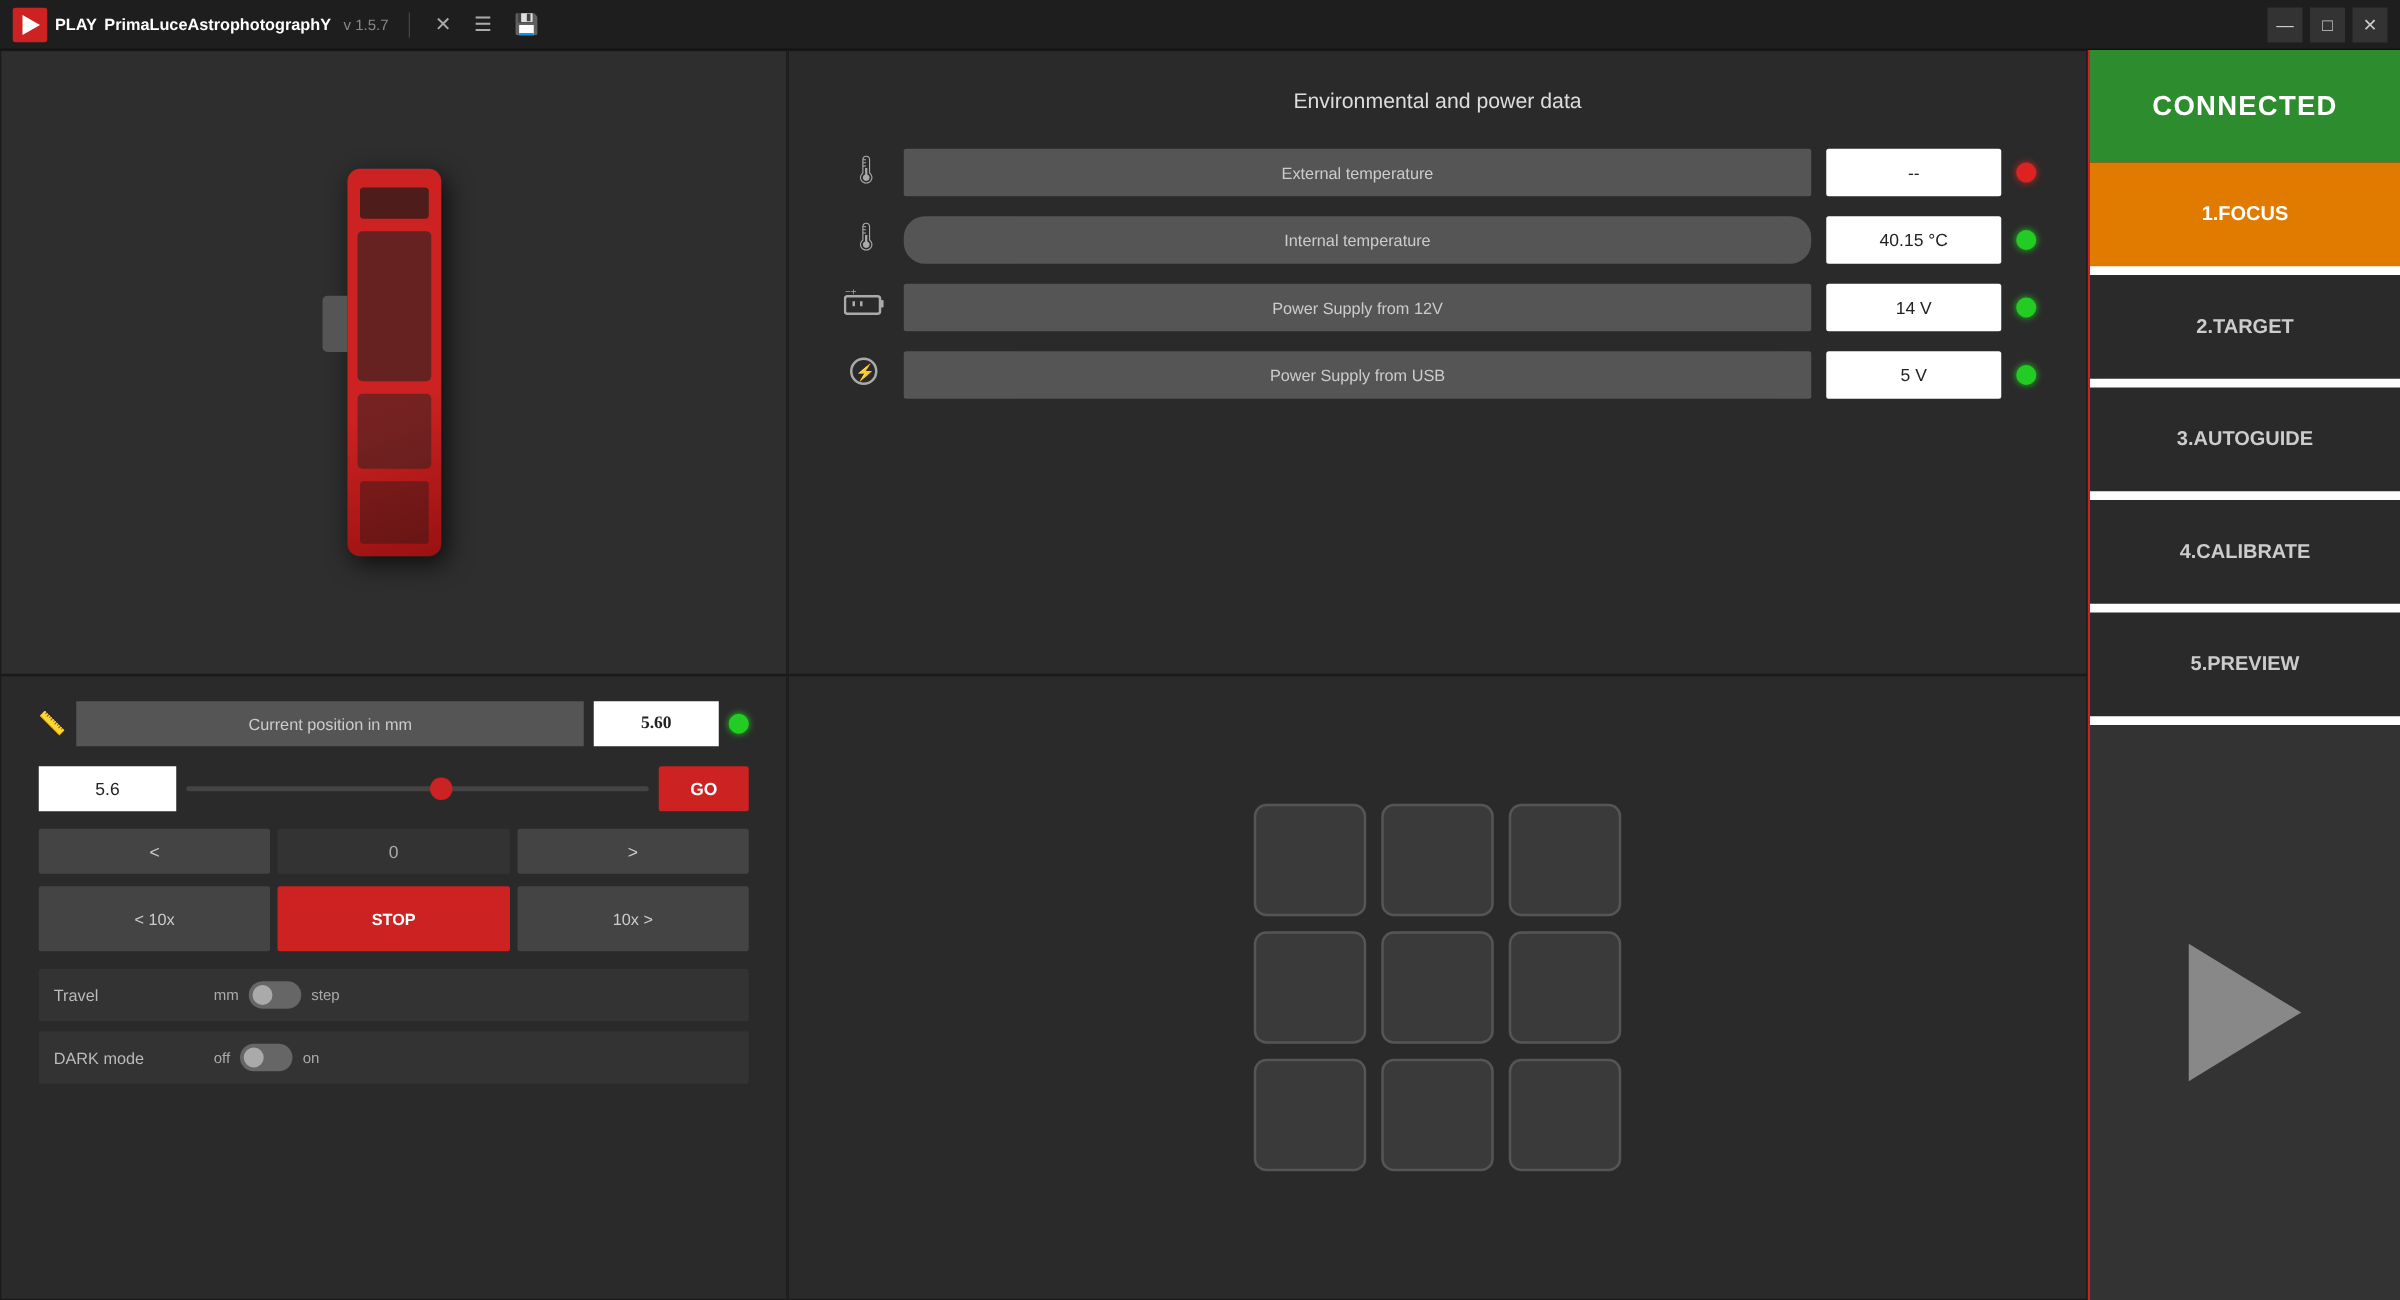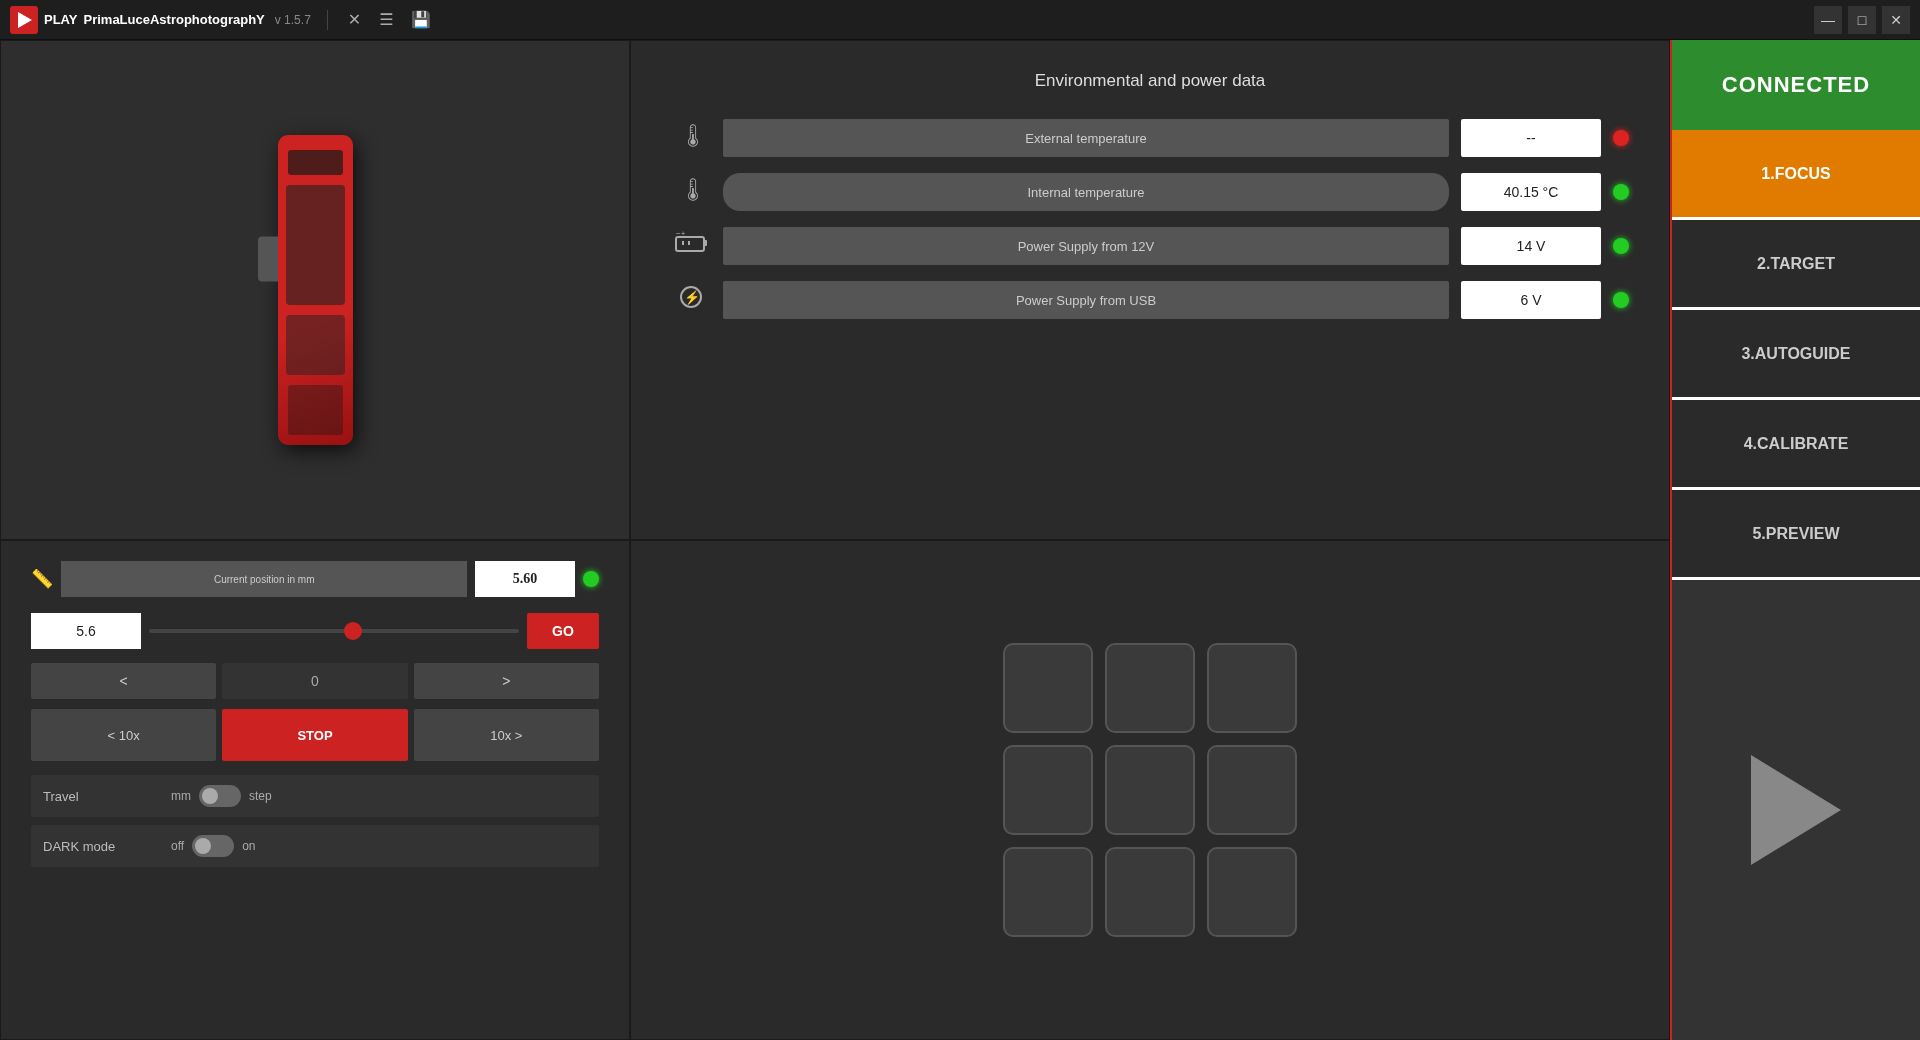--- a/index.html
+++ b/index.html
@@ -153,21 +153,21 @@
       color: #aaa;
     }
     .position-label {
       flex: 1;
       background: #555;
       color: #ccc;
       height: 36px;
       display: flex;
       align-items: center;
       justify-content: center;
-      font-size: 10px;
+      font-size: 13px;
     }
     .position-value {
       width: 100px;
       background: #fff;
       color: #222;
       height: 36px;
       display: flex;
       align-items: center;
       justify-content: center;
       font-size: 14px;
@@ -361,21 +361,21 @@
 
     .sidebar-item {
       height: 90px;
       display: flex;
       align-items: center;
       justify-content: center;
       font-size: 16px;
       font-weight: 600;
       color: #ccc;
       cursor: pointer;
-      border-bottom: 3px solid #ffffff;
+      border-bottom: 7px solid #ffffff;
       flex-shrink: 0;
     }
     .sidebar-item.active {
       background: #e07b00;
       color: #fff;
     }
 
     .sidebar-play {
       flex: 1;
       display: flex;
@@ -484,21 +484,21 @@
         <div class="sensor-icon">
           <svg width="32" height="28" viewBox="0 0 32 28">
 
             <circle cx="16" cy="14" r="10" fill="none" stroke="#aaa" stroke-width="2"></circle>
             <text x="9" y="19" font-size="13" fill="#aaa">⚡</text>
           </svg>
         </div>
         <div class="sensor-label-btn" style="display:flex;align-items:center;justify-content:center;">
           <span>Power Supply from USB</span>
         </div>
-        <div class="sensor-value">6 V</div>
+        <div class="sensor-value">5 V</div>
         <div class="sensor-led led-green"></div>
       </div>
     </div>
 
     <div class="quadrant controls-quad">
 
       <div class="position-row">
         <span class="ruler-icon">📏</span>
         <div class="position-label">Current position in mm</div>
         <div class="position-value">5.60</div>

